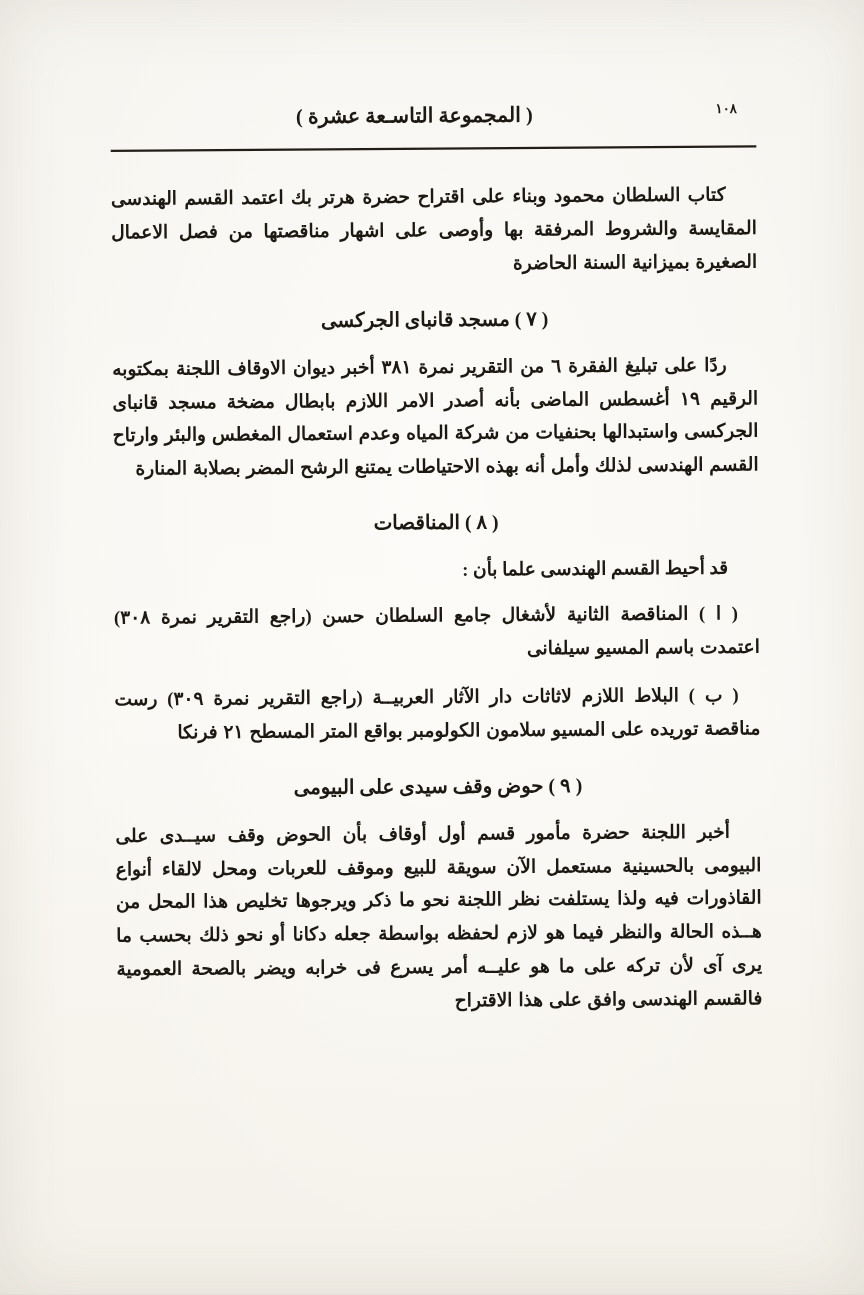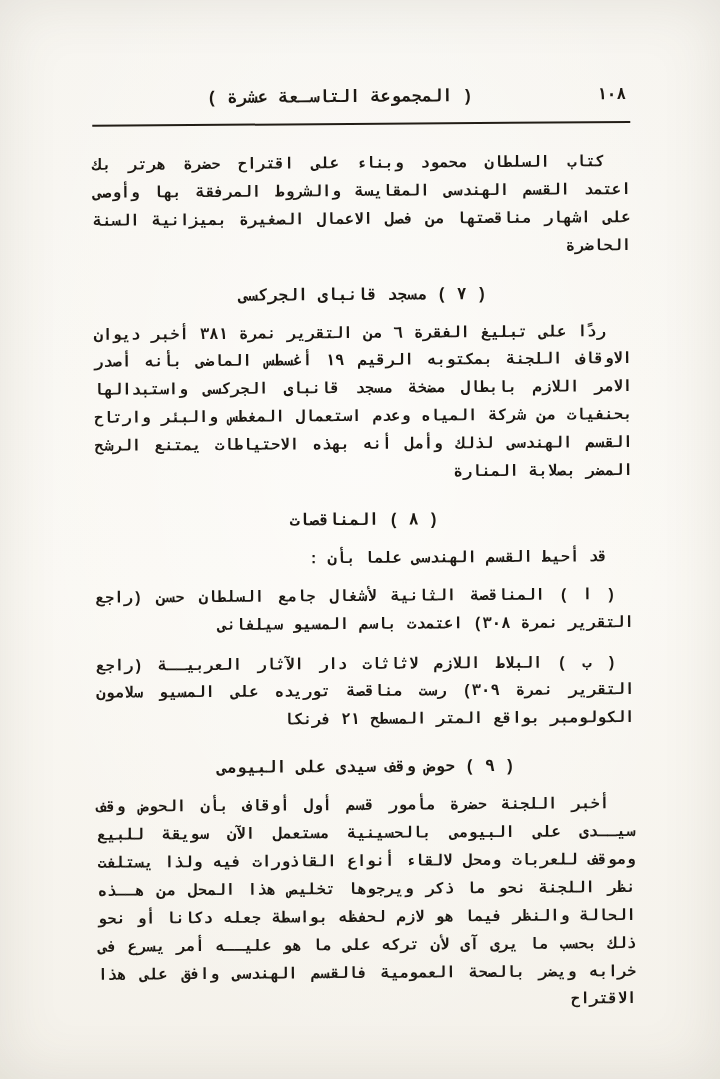--- a/index.html
+++ b/index.html
@@ -11,21 +11,21 @@
     position: relative;
     width: 720px;
     height: 1079px;
     margin: 0 auto;
     background:
       radial-gradient(ellipse at 50% 40%, rgba(255,255,255,0.5), rgba(0,0,0,0) 70%),
       linear-gradient(180deg, #f7f5f0 0%, #faf8f3 55%, #f4f1ea 100%);
     box-shadow: inset 0 0 60px rgba(90,80,60,0.12);
     overflow: hidden;
     direction: rtl;
-    font-family: Liberation Mono, monospace;
+    font-family: Liberation Serif, serif;
     color: #1c1812;
   }
   .content {
     position: absolute;
     top: 84px;
     right: 90px;
     left: 92px;
     transform: rotate(-0.4deg);
     transform-origin: top right;
   }
@@ -38,23 +38,23 @@
     position: absolute;
     left: 50%;
     transform: translateX(-58%);
     top: 0;
     font-size: 17px;
     letter-spacing: 0.5px;
     white-space: nowrap;
   }
   .page-number {
     position: absolute;
-    right: 4px;
+    right: 16px;
     top: 0;
-    font-size: 16px;
+    font-size: 11px;
     margin-left: 39px;
   }
   .header-rule {
     height: 0;
     border-bottom: 2px solid #221d16;
     margin-top: 9px;
     margin-bottom: 26px;
   }
   .para {
     font-size: 15.5px;

